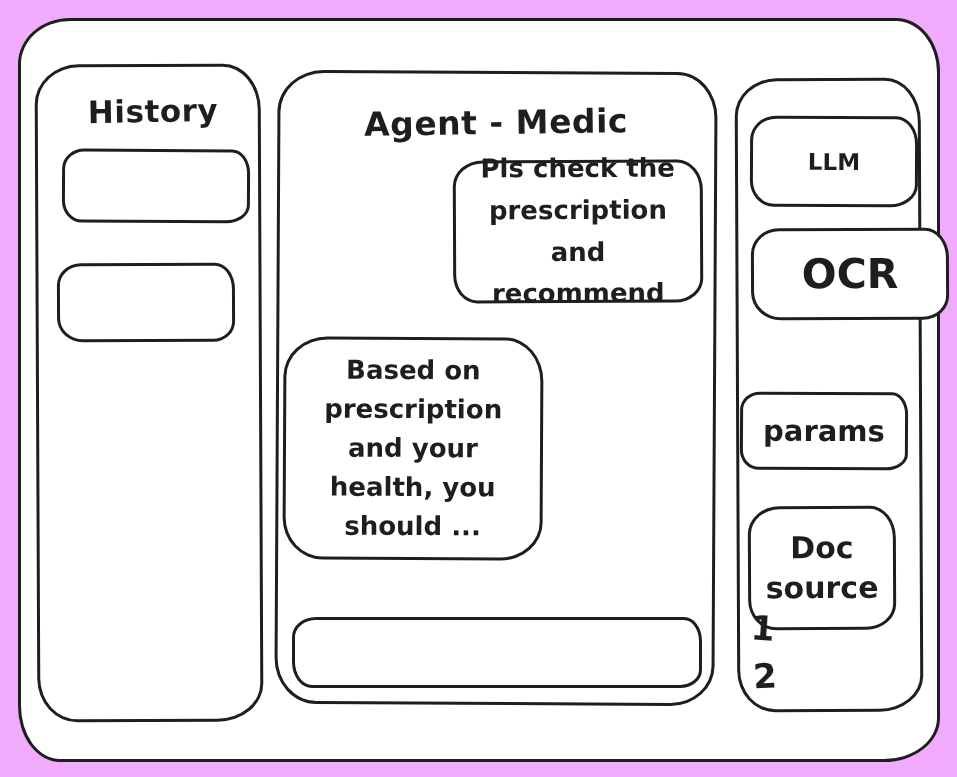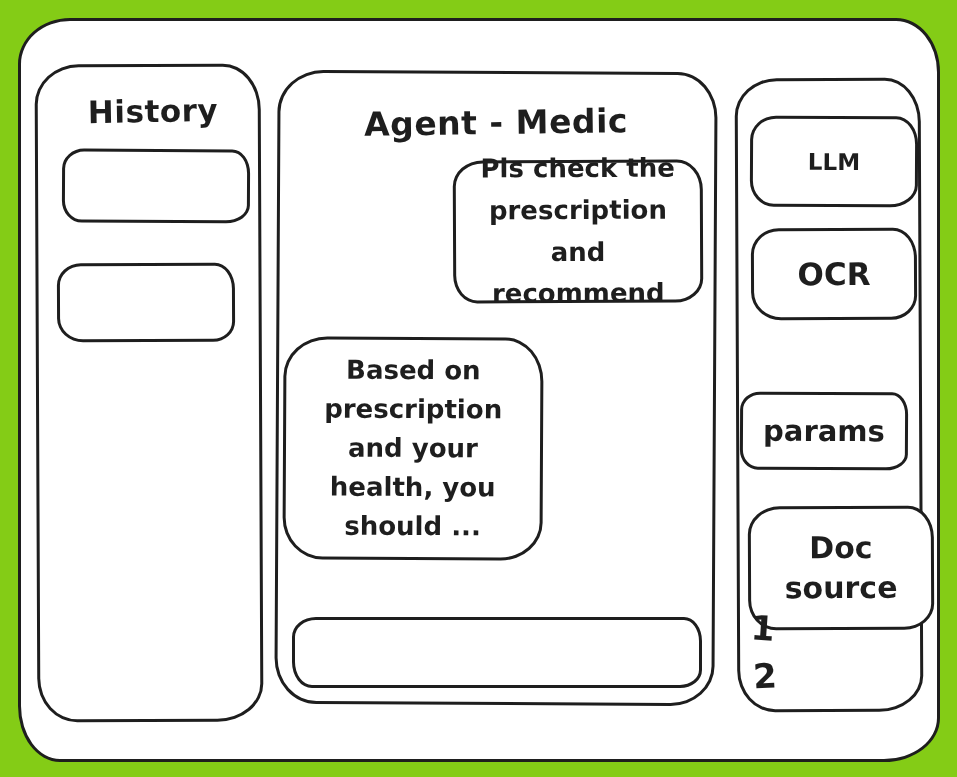--- a/index.html
+++ b/index.html
@@ -5,21 +5,21 @@
   * { box-sizing: border-box; margin: 0; padding: 0; }
   html, body { background: #ffffff; }
   body {
     font-family: "DejaVu Sans", "Liberation Sans", sans-serif;
     color: #1e1e1e;
   }
   .canvas {
     position: relative;
     width: 957px;
     height: 777px;
-    background: #84cc16;
+    background: #f0abfc;
     overflow: hidden;
   }
   .sketch {
     position: absolute;
     border: 3px solid #1e1e1e;
     background: #ffffff;
   }
   
   .w1 { transform: rotate(-0.25deg); }
   .w2 { transform: rotate(0.3deg); }
@@ -84,23 +84,23 @@
   }
 
   .tool-btn {
     display: flex; align-items: center; justify-content: center;
     text-align: center;
     font-weight: 700;
     cursor: pointer;
     white-space: pre-line;
   }
   .tool-llm    { left: 750px; top: 116px; width: 168px; height: 91px; font-size: 23px; border-radius: 26px 22px 28px 24px / 24px 28px 22px 26px; }
-  .tool-ocr    { left: 751px; top: 228px; width: 166px; height: 92px; font-size: 31px; border-radius: 28px 24px 26px 30px / 26px 30px 24px 28px; }
+  .tool-ocr    { left: 751px; top: 228px; width: 198px; height: 92px; font-size: 41px; border-radius: 28px 24px 26px 30px / 26px 30px 24px 28px; }
   .tool-params { left: 740px; top: 392px; width: 168px; height: 78px; font-size: 29px; border-radius: 20px 16px 22px 18px / 18px 22px 16px 20px; }
-  .tool-doc    { left: 748px; top: 506px; width: 186px; height: 124px; font-size: 30px; line-height: 1.35; border-radius: 32px 26px 30px 28px / 28px 32px 26px 30px; padding: 0 22px; }
+  .tool-doc    { left: 748px; top: 506px; width: 148px; height: 124px; font-size: 30px; line-height: 1.35; border-radius: 32px 26px 30px 28px / 28px 32px 26px 30px; padding: 0 22px; }
 
   .src-note {
     position: absolute;
     font-weight: 700;
     font-size: 34px;
     color: #1e1e1e;
   }
   .src-note-1 { left: 751px; top: 608px; transform: rotate(4deg); }
   .src-note-2 { left: 753px; top: 656px; transform: rotate(-3deg); }
 </style>

